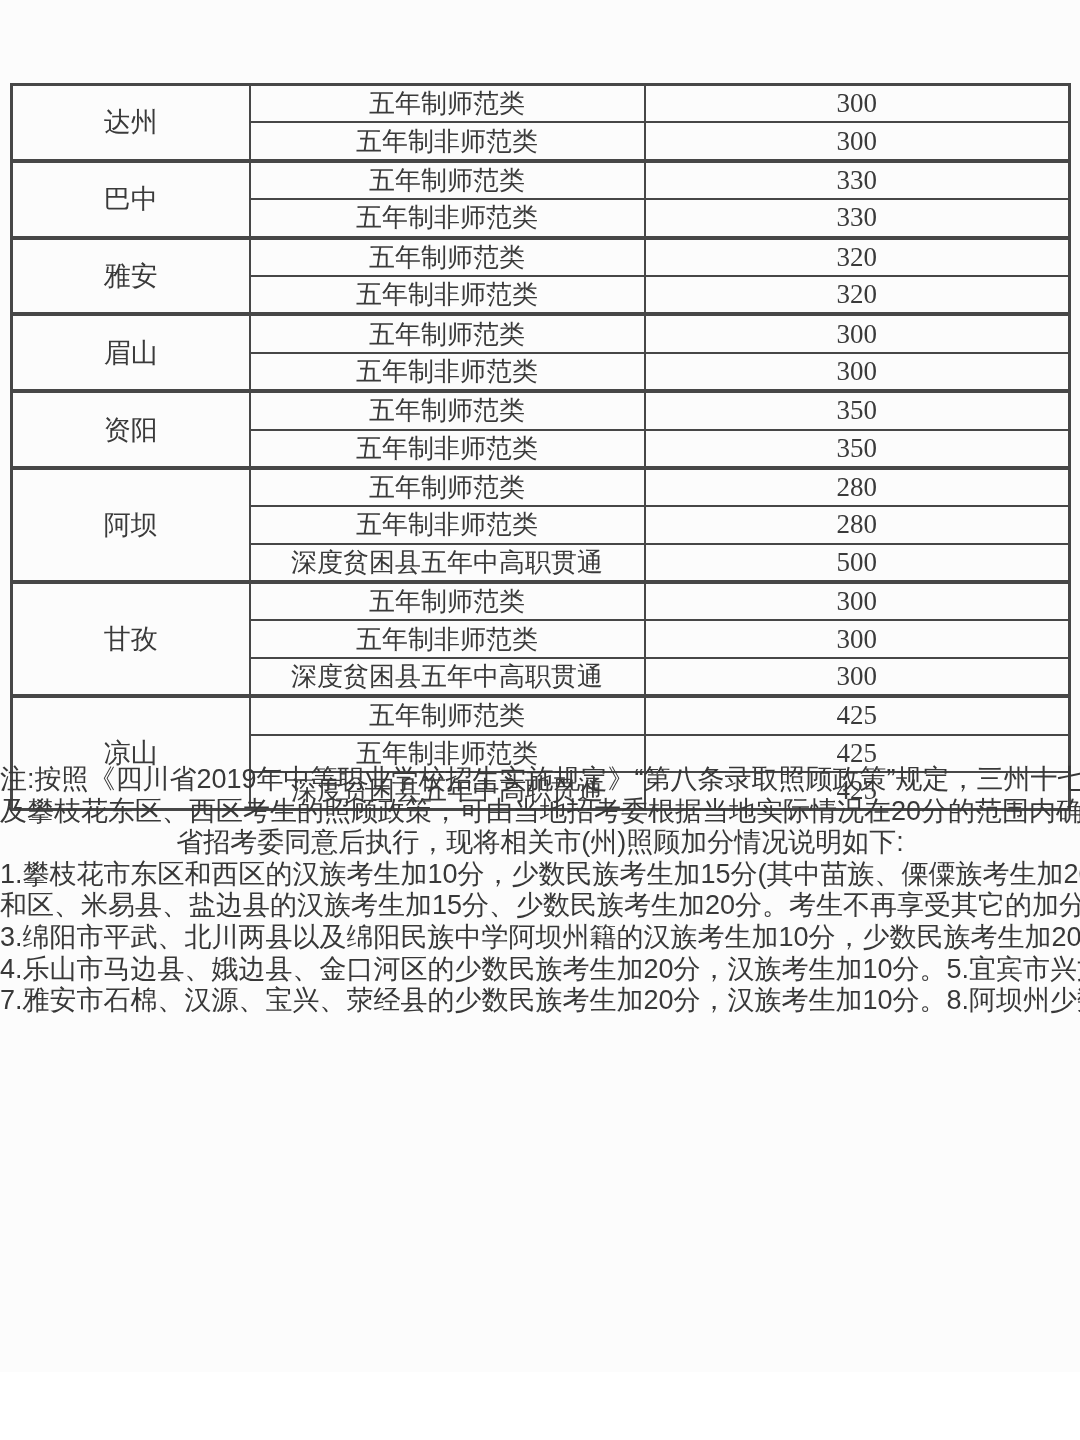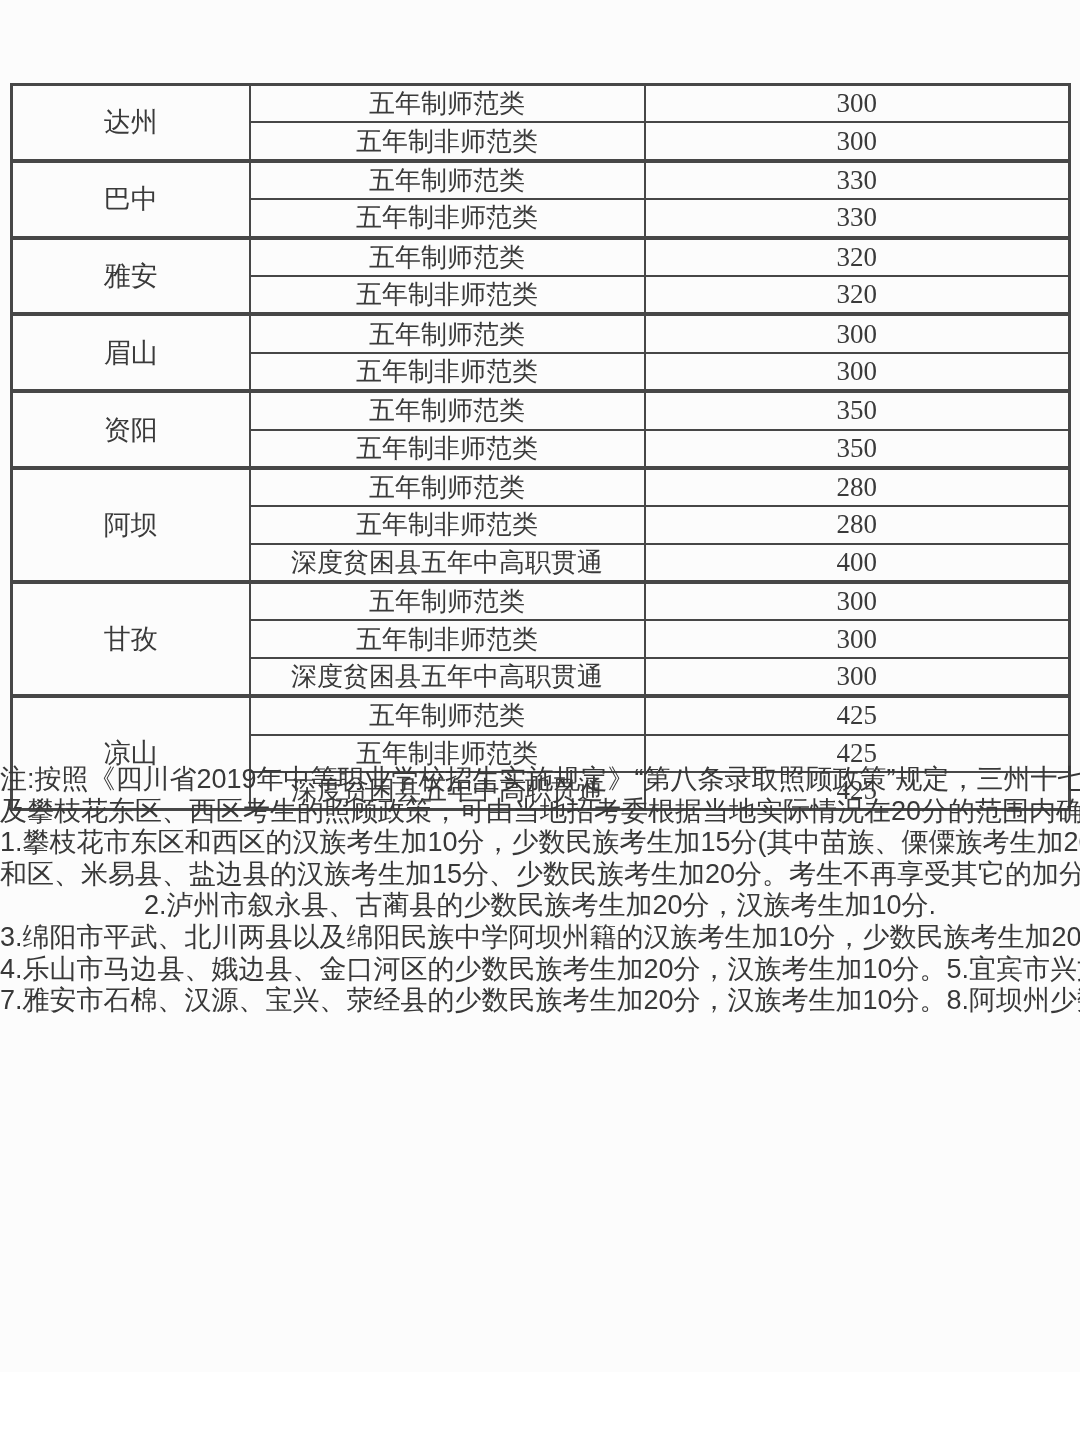--- a/index.html
+++ b/index.html
@@ -128,21 +128,21 @@
         <td class="region" rowspan="3">阿坝</td>
         <td class="category">五年制师范类</td>
         <td class="score">280</td>
       </tr>
       <tr>
         <td class="category">五年制非师范类</td>
         <td class="score">280</td>
       </tr>
       <tr>
         <td class="category">深度贫困县五年中高职贯通</td>
-        <td class="score">400</td>
+        <td class="score">500</td>
       </tr>
     </tbody>
 
     <tbody>
       <tr>
         <td class="region" rowspan="3">甘孜</td>
         <td class="category">五年制师范类</td>
         <td class="score">300</td>
       </tr>
       <tr>
@@ -168,21 +168,21 @@
       <tr>
         <td class="category">深度贫困县五年中高职贯通</td>
         <td class="score">425</td>
       </tr>
     </tbody>
   </table>
 
   <div class="notes">
     <div class="note-line">注:按照《四川省2019年中等职业学校招生实施规定》“第八条录取照顾政策”规定，三州十七县两区</div>
     <div class="note-line">及攀枝花东区、西区考生的照顾政策，可由当地招考委根据当地实际情况在20分的范围内确定并报</div>
+    <div class="note-line">省招考委同意后执行，现将相关市(州)照顾加分情况说明如下:</div>
     <div class="note-line">1.攀枝花市东区和西区的汉族考生加10分，少数民族考生加15分(其中苗族、傈僳族考生加20分);仁</div>
     <div class="note-line">和区、米易县、盐边县的汉族考生加15分、少数民族考生加20分。考生不再享受其它的加分照顾。</div>
-    <div class="note-line">2.泸州市叙永县、古蔺县的少数民族考生加20分，汉族考生加10分.</div>
     <div class="note-line">3.绵阳市平武、北川两县以及绵阳民族中学阿坝州籍的汉族考生加10分，少数民族考生加20分。</div>
     <div class="note-line">4.乐山市马边县、娥边县、金口河区的少数民族考生加20分，汉族考生加10分。5.宜宾市兴文县、屏</div>
     <div class="note-line">7.雅安市石棉、汉源、宝兴、荥经县的少数民族考生加20分，汉族考生加10分。8.阿坝州少数民族考</div>
   </div>
 
 </div>
 
 </body></html>

